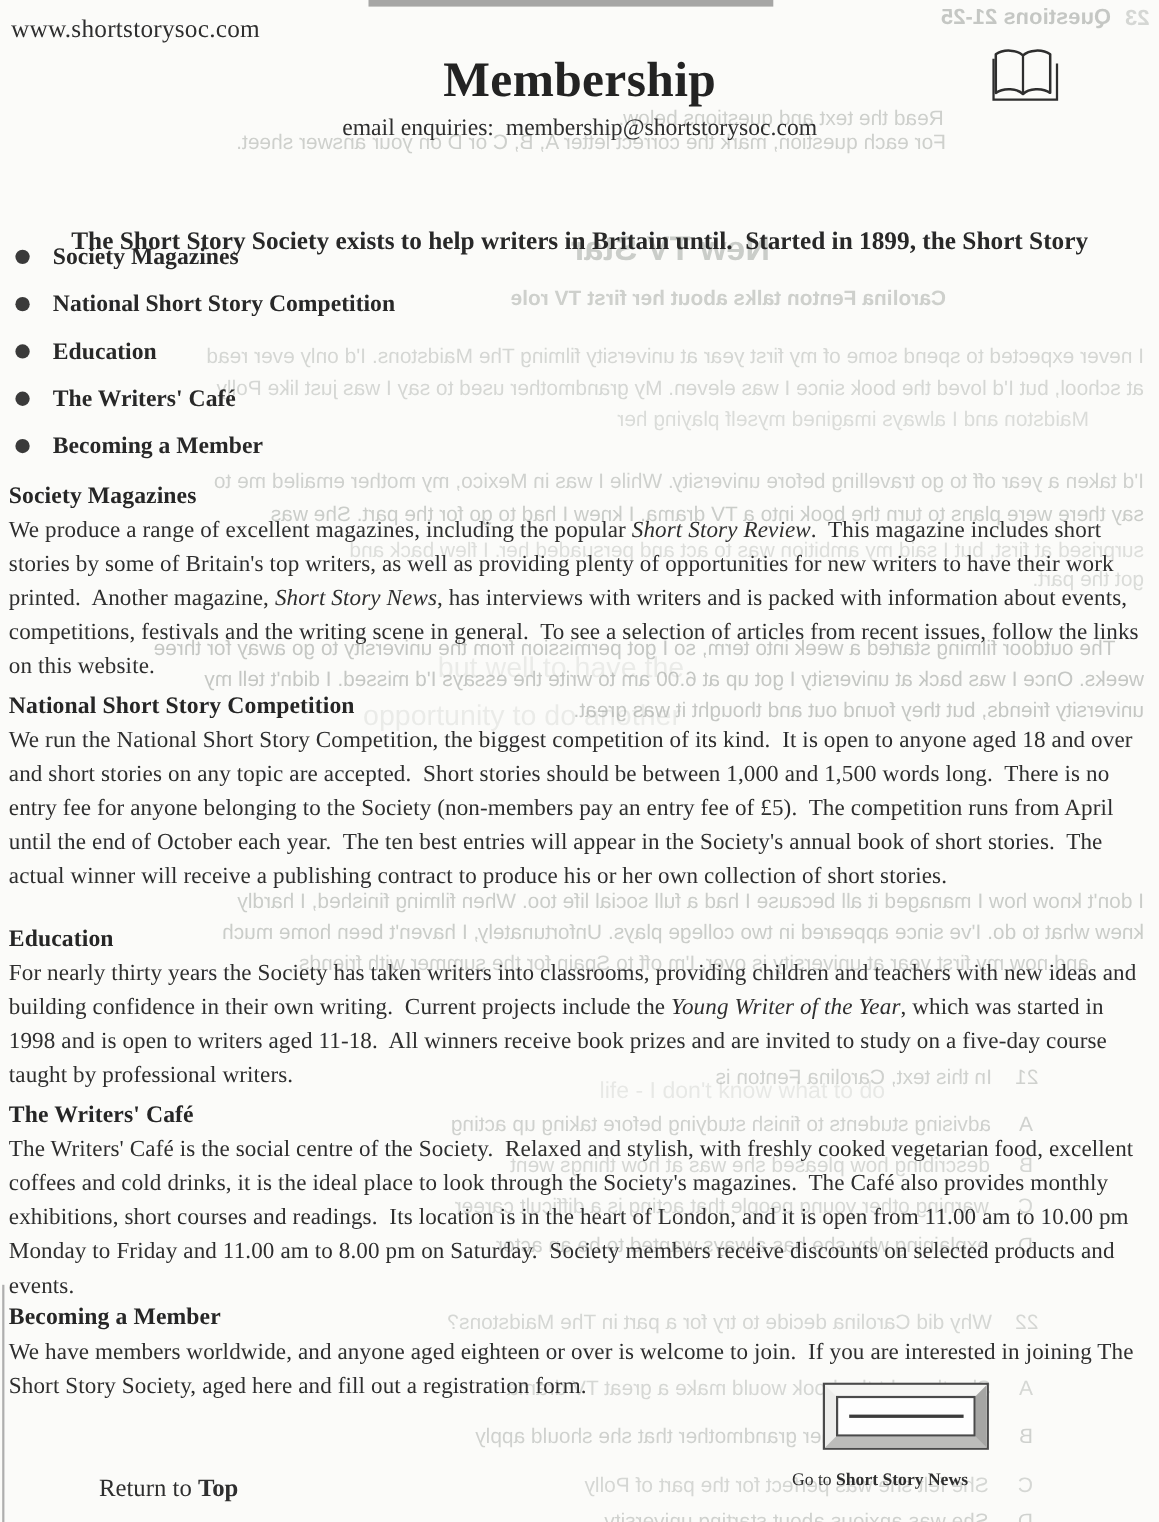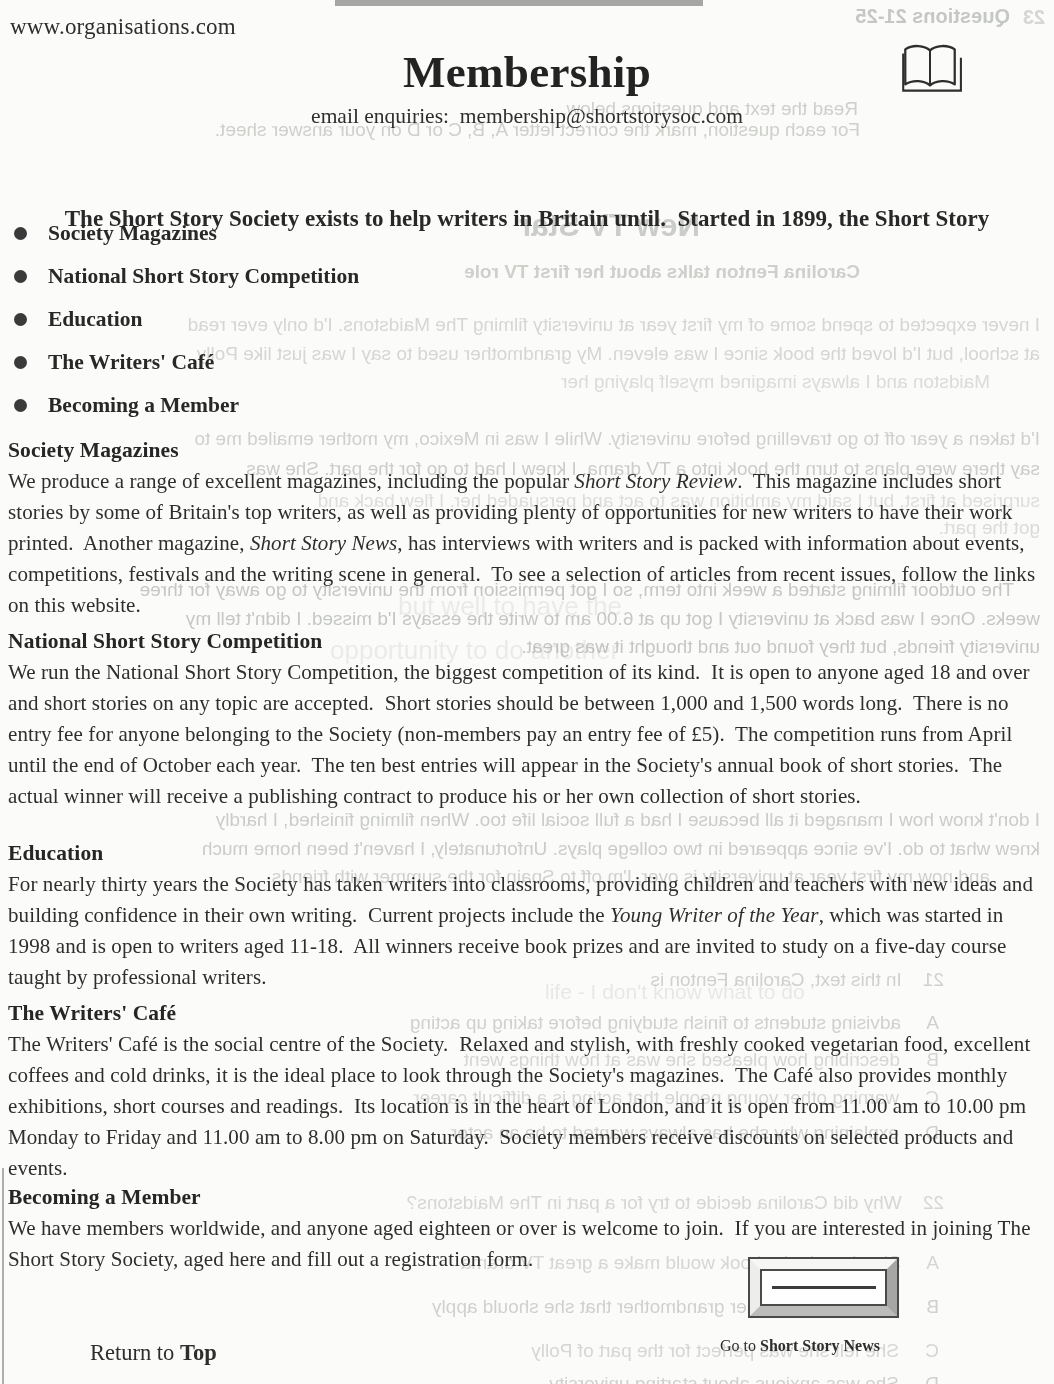--- a/index.html
+++ b/index.html
@@ -92,21 +92,21 @@
       <div class="bleed-line" style="left: 398px; top: 592px; font-size: 26px; opacity: 0.17;">but well to have the</div>
       <div class="bleed-line" style="left: 330px; top: 636px; font-size: 26px; opacity: 0.17;">opportunity to do another</div>
       <div class="bleed-line" style="left: 545px; top: 980px; font-size: 21px; opacity: 0.2;">life - I don't know what to do</div>
     </div>
 
   <div class="top-smudge"></div>
   <div class="left-line"></div>
 
   <div class="content">
 
-    <div class="url">www.organisations.com</div>
+    <div class="url">www.shortstorysoc.com</div>
 
     <h1 class="title">Membership</h1>
 
     <svg class="book-icon" viewBox="0 0 66 58" xmlns="http://www.w3.org/2000/svg">
       <path d="M7 13 V49 H63 V17" fill="none" stroke="#2e2e2e" stroke-width="2"></path>
       <path d="M9 9 C16 4 28 5 33 10 C38 5 50 4 57 9 V43 C50 38 38 39 33 44 C28 39 16 38 9 43 Z" fill="#fbfbf9" stroke="#2e2e2e" stroke-width="2.2" stroke-linejoin="round"></path>
       <path d="M33 10 V44" fill="none" stroke="#2e2e2e" stroke-width="2"></path>
     </svg>
 
     <div class="email">email enquiries:  membership@shortstorysoc.com</div>

